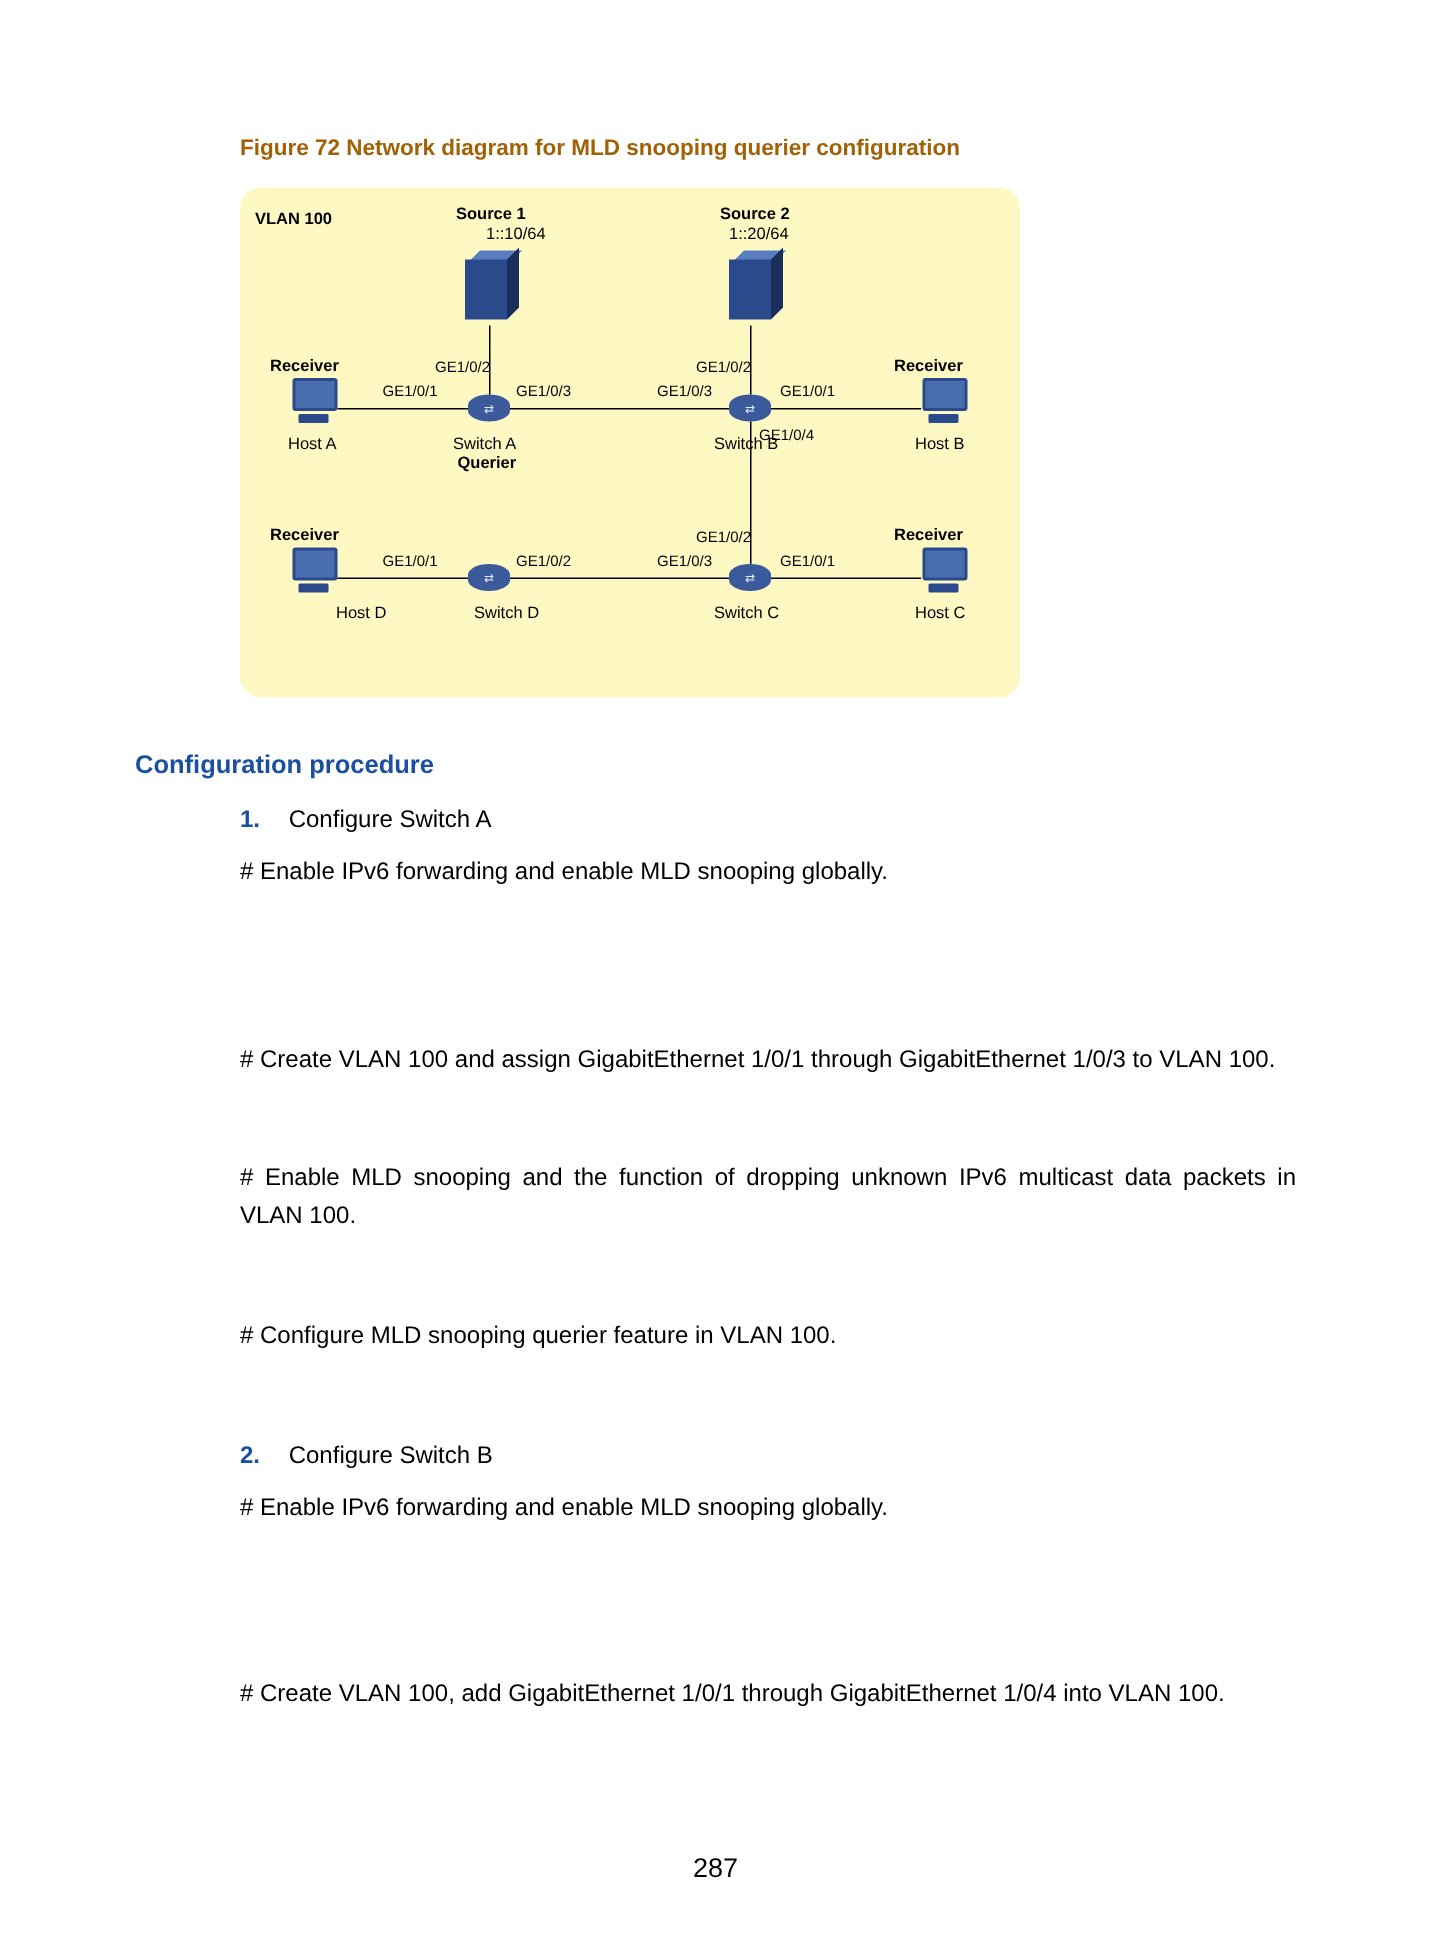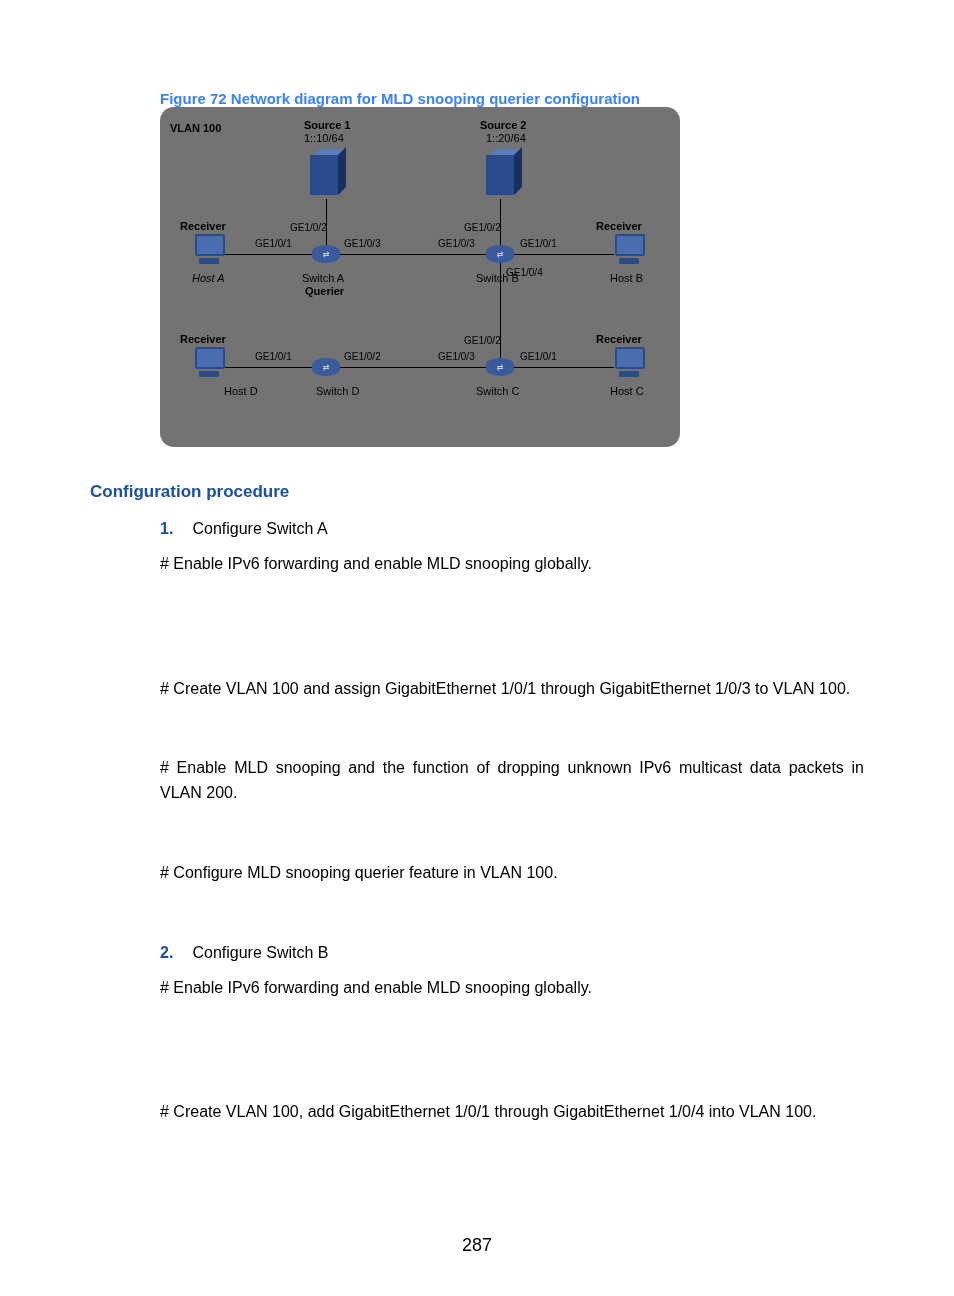--- a/index.html
+++ b/index.html
@@ -10,31 +10,31 @@
     color: #000;
     width: 954px;
   }
   .page {
     padding: 90px 90px 60px 90px;
     box-sizing: border-box;
     position: relative;
     min-height: 1296px;
   }
   .figure-caption {
-    color: #3b82f6;
+    color: #a16207;
     font-weight: bold;
     font-size: 15px;
-    margin-bottom: 0;
+    margin-bottom: 18px;
     margin-left: 70px;
   }
   .diagram-box {
     margin-left: 70px;
     width: 520px;
     height: 340px;
-    background: #737373;
+    background: #fef9c3;
     border-radius: 14px;
     position: relative;
     font-size: 11px;
   }
   .section-heading {
     color: #1a4fa3;
     font-weight: bold;
     font-size: 17px;
     margin-top: 35px;
     margin-bottom: 15px;
@@ -152,41 +152,41 @@
 <body>
 
 <div class="page">
 
   <div class="figure-caption">Figure 72 Network diagram for MLD snooping querier configuration</div>
 
   <div class="diagram-box">
     <span class="lbl b" style="top:15px; left:10px;">VLAN 100</span>
 
     <span class="lbl b" style="top:12px; left:144px;">Source 1</span>
-    <span class="lbl" style="top:25px; left:144px;">1::10/64</span>
+    <span class="lbl" style="top:25px; left:164px;">1::10/64</span>
     <div class="server-cube" style="top:40px; left:150px;">
       <div class="top"></div>
         <div class="front"></div>
         <div class="right"></div>
     </div>
 
     <span class="lbl b" style="top:12px; left:320px;">Source 2</span>
     <span class="lbl" style="top:25px; left:326px;">1::20/64</span>
     <div class="server-cube" style="top:40px; left:326px;">
       <div class="top"></div>
         <div class="front"></div>
         <div class="right"></div>
     </div>
 
     <span class="lbl b" style="top:113px; left:20px;">Receiver</span>
     <div class="host" style="top:127px; left:35px;">
         <div class="screen"></div>
         <div class="base"></div>
       </div>
-    <span class="lbl" style="top:165px; left:32px;font-style:italic;">Host A</span>
+    <span class="lbl" style="top:165px; left:32px;">Host A</span>
 
     <div class="switch" style="top:138px; left:152px;">⇄</div>
     <span class="lbl" style="top:165px; left:142px;">Switch A</span>
     <span class="lbl b" style="top:178px; left:145px;">Querier</span>
 
     <div class="switch" style="top:138px; left:326px;">⇄</div>
     <span class="lbl" style="top:165px; left:316px;">Switch B</span>
 
     <span class="lbl b" style="top:113px; left:436px;">Receiver</span>
     <div class="host" style="top:127px; left:455px;">
@@ -244,21 +244,21 @@
 
   <div class="content">
     <p>
       <span class="num">1.</span>
       <span>Configure Switch A</span>
     </p>
     <p># Enable IPv6 forwarding and enable MLD snooping globally.</p>
     <div class="big-gap"></div>
     <p># Create VLAN 100 and assign GigabitEthernet 1/0/1 through GigabitEthernet 1/0/3 to VLAN 100.</p>
     <div class="med-gap"></div>
-    <p># Enable MLD snooping and the function of dropping unknown IPv6 multicast data packets in VLAN 200.</p>
+    <p># Enable MLD snooping and the function of dropping unknown IPv6 multicast data packets in VLAN 100.</p>
     <div class="med-gap"></div>
     <p># Configure MLD snooping querier feature in VLAN 100.</p>
     <div class="med-gap"></div>
     <p>
       <span class="num">2.</span>
       <span>Configure Switch B</span>
     </p>
     <p># Enable IPv6 forwarding and enable MLD snooping globally.</p>
     <div class="big-gap"></div>
     <p># Create VLAN 100, add GigabitEthernet 1/0/1 through GigabitEthernet 1/0/4 into VLAN 100.</p>

